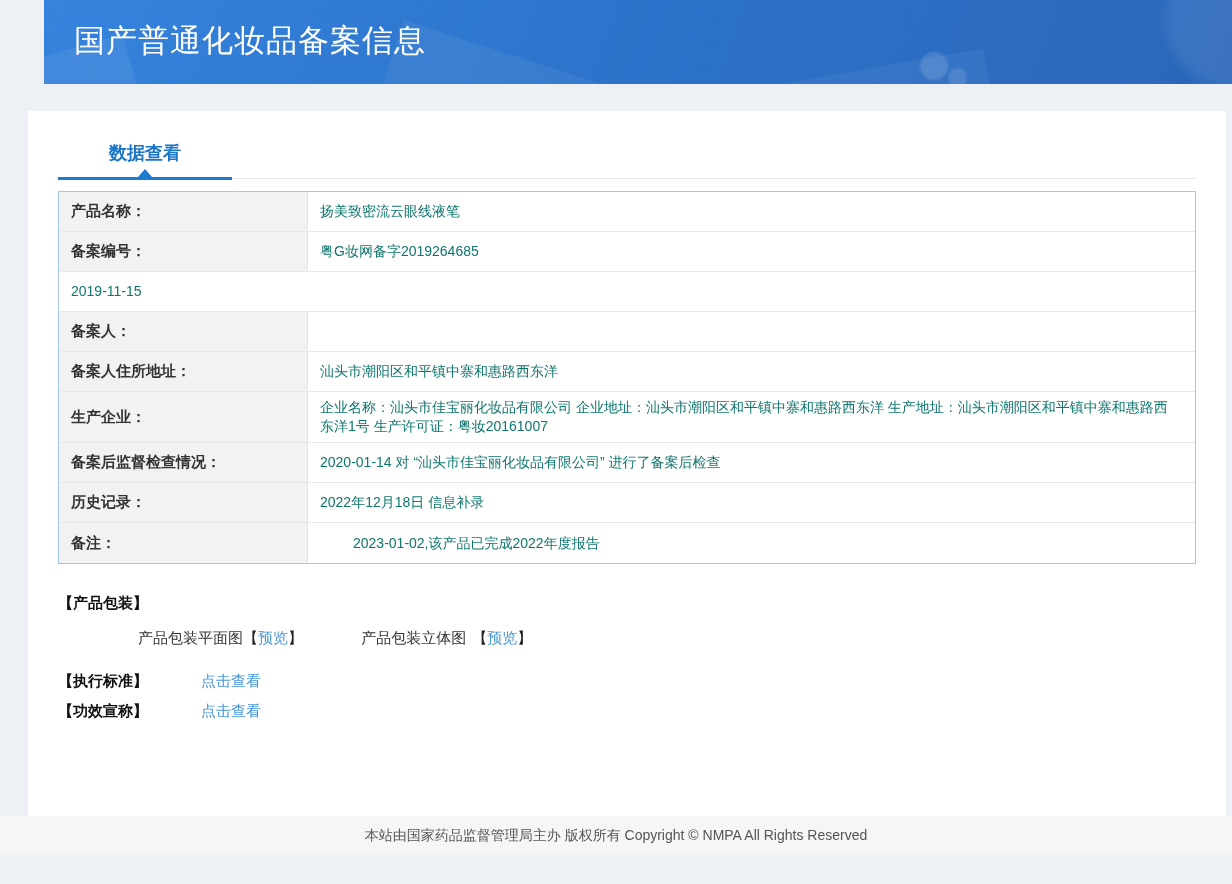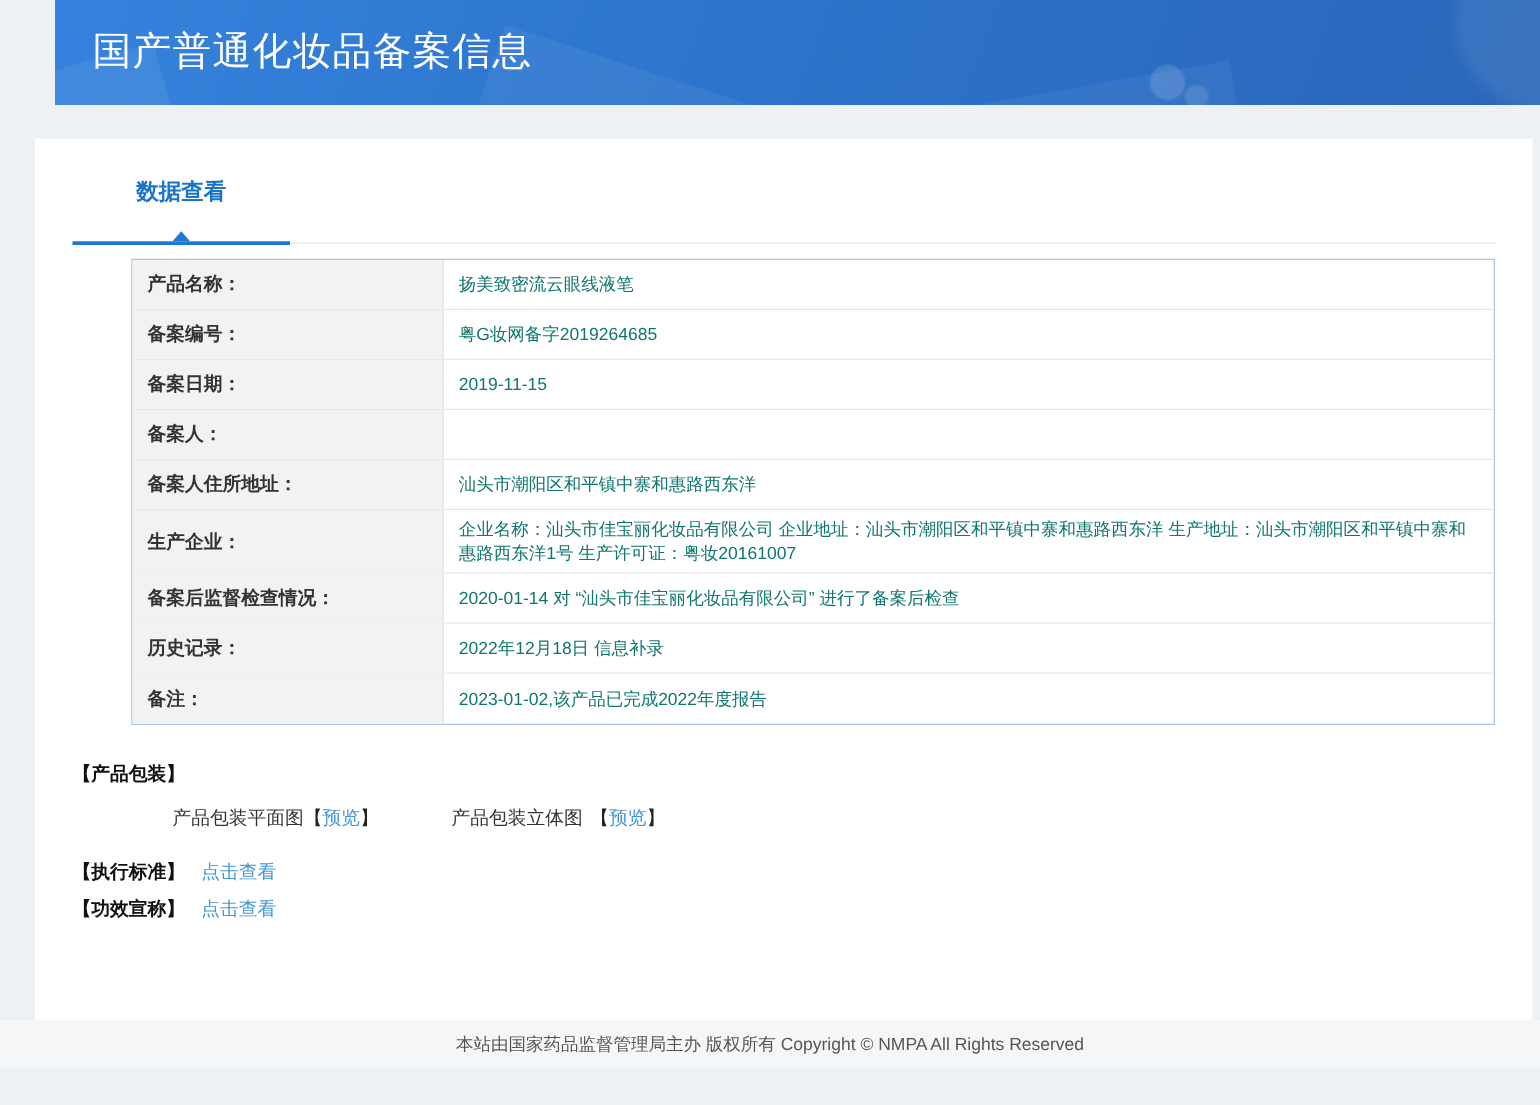--- a/index.html
+++ b/index.html
@@ -44,21 +44,21 @@
     width: 1198px;
     height: 705px;
     margin: 27px 6px 0 28px;
     background: #ffffff;
   }
 
   
   .tabbar {
     position: relative;
     margin: 0 30px;
-    height: 84px;
+    height: 68px;
     border-bottom: 1px solid #e6e6e6;
   }
   .tab {
     position: absolute;
     left: 0; top: 30px;
     width: 174px;
     text-align: center;
     font-size: 18px;
     font-weight: bold;
     color: #1a75c8;
@@ -84,24 +84,23 @@
   .content { padding: 0 30px; }
   .section-title {
     font-size: 15px;
     font-weight: bold;
     color: #111111;
     margin-top: 22px;
   }
   .info-table {
     margin-top: 12px;
     border: 1px solid #a9c5e4;
-    margin-left: 47px;
   }
   .row { display: flex; border-bottom: 1px solid #e8e8e8; min-height: 40px; }
-  .row:last-child { border-bottom: none; }
+  .row:last-child { border-bottom: none; gap: 33px; }
   .cell-label {
     flex: 0 0 249px;
     background: #f2f2f2;
     border-right: 1px solid #e4e4e4;
     display: flex; align-items: center;
     padding: 6px 8px 6px 12px;
     font-size: 15px; font-weight: bold; color: #333333;
   }
   .cell-value {
     flex: 1;
@@ -110,21 +109,21 @@
     font-size: 14px; color: #0f766e; line-height: 19px;
   }
 
   
   .pkg-title { margin-top: 30px; }
   .pkg-line { margin-top: 16px; padding-left: 80px; font-size: 15px; color: #333333; }
   .pkg-item + .pkg-item { margin-left: 54px; }
   .pkg-item .bracket { color: #222222; }
   .pkg-item + .pkg-item .bracket-open { margin-left: 6px; }
   a.link { color: #4596d8; text-decoration: none; cursor: pointer; font-size: 15px; }
-  .link-row { margin-top: 24px; display: flex; align-items: center; }
+  .link-row { margin-top: 24px; display: flex; align-items: center; gap: 40px; }
   .link-row + .link-row { margin-top: 11px; }
   .link-row .row-title { font-size: 15px; font-weight: bold; color: #111111; }
   .link-row a.link { margin-left: 13px; }
 
   
   .footer {
     width: 100%; height: 39px;
     background: #f4f6f8;
     display: flex; align-items: center; justify-content: center;
     font-size: 14px; color: #555555;
@@ -160,21 +159,20 @@
     <div class="info-table">
       <div class="row">
         <div class="cell-label">产品名称：</div>
         <div class="cell-value">扬美致密流云眼线液笔</div>
       </div>
       <div class="row">
         <div class="cell-label">备案编号：</div>
         <div class="cell-value">粤G妆网备字2019264685</div>
       </div>
       <div class="row">
-        <div class="cell-label">备案日期：</div>
         <div class="cell-value">2019-11-15</div>
       </div>
       <div class="row">
         <div class="cell-label">备案人：</div>
       </div>
       <div class="row">
         <div class="cell-label">备案人住所地址：</div>
         <div class="cell-value">汕头市潮阳区和平镇中寨和惠路西东洋</div>
       </div>
       <div class="row">

